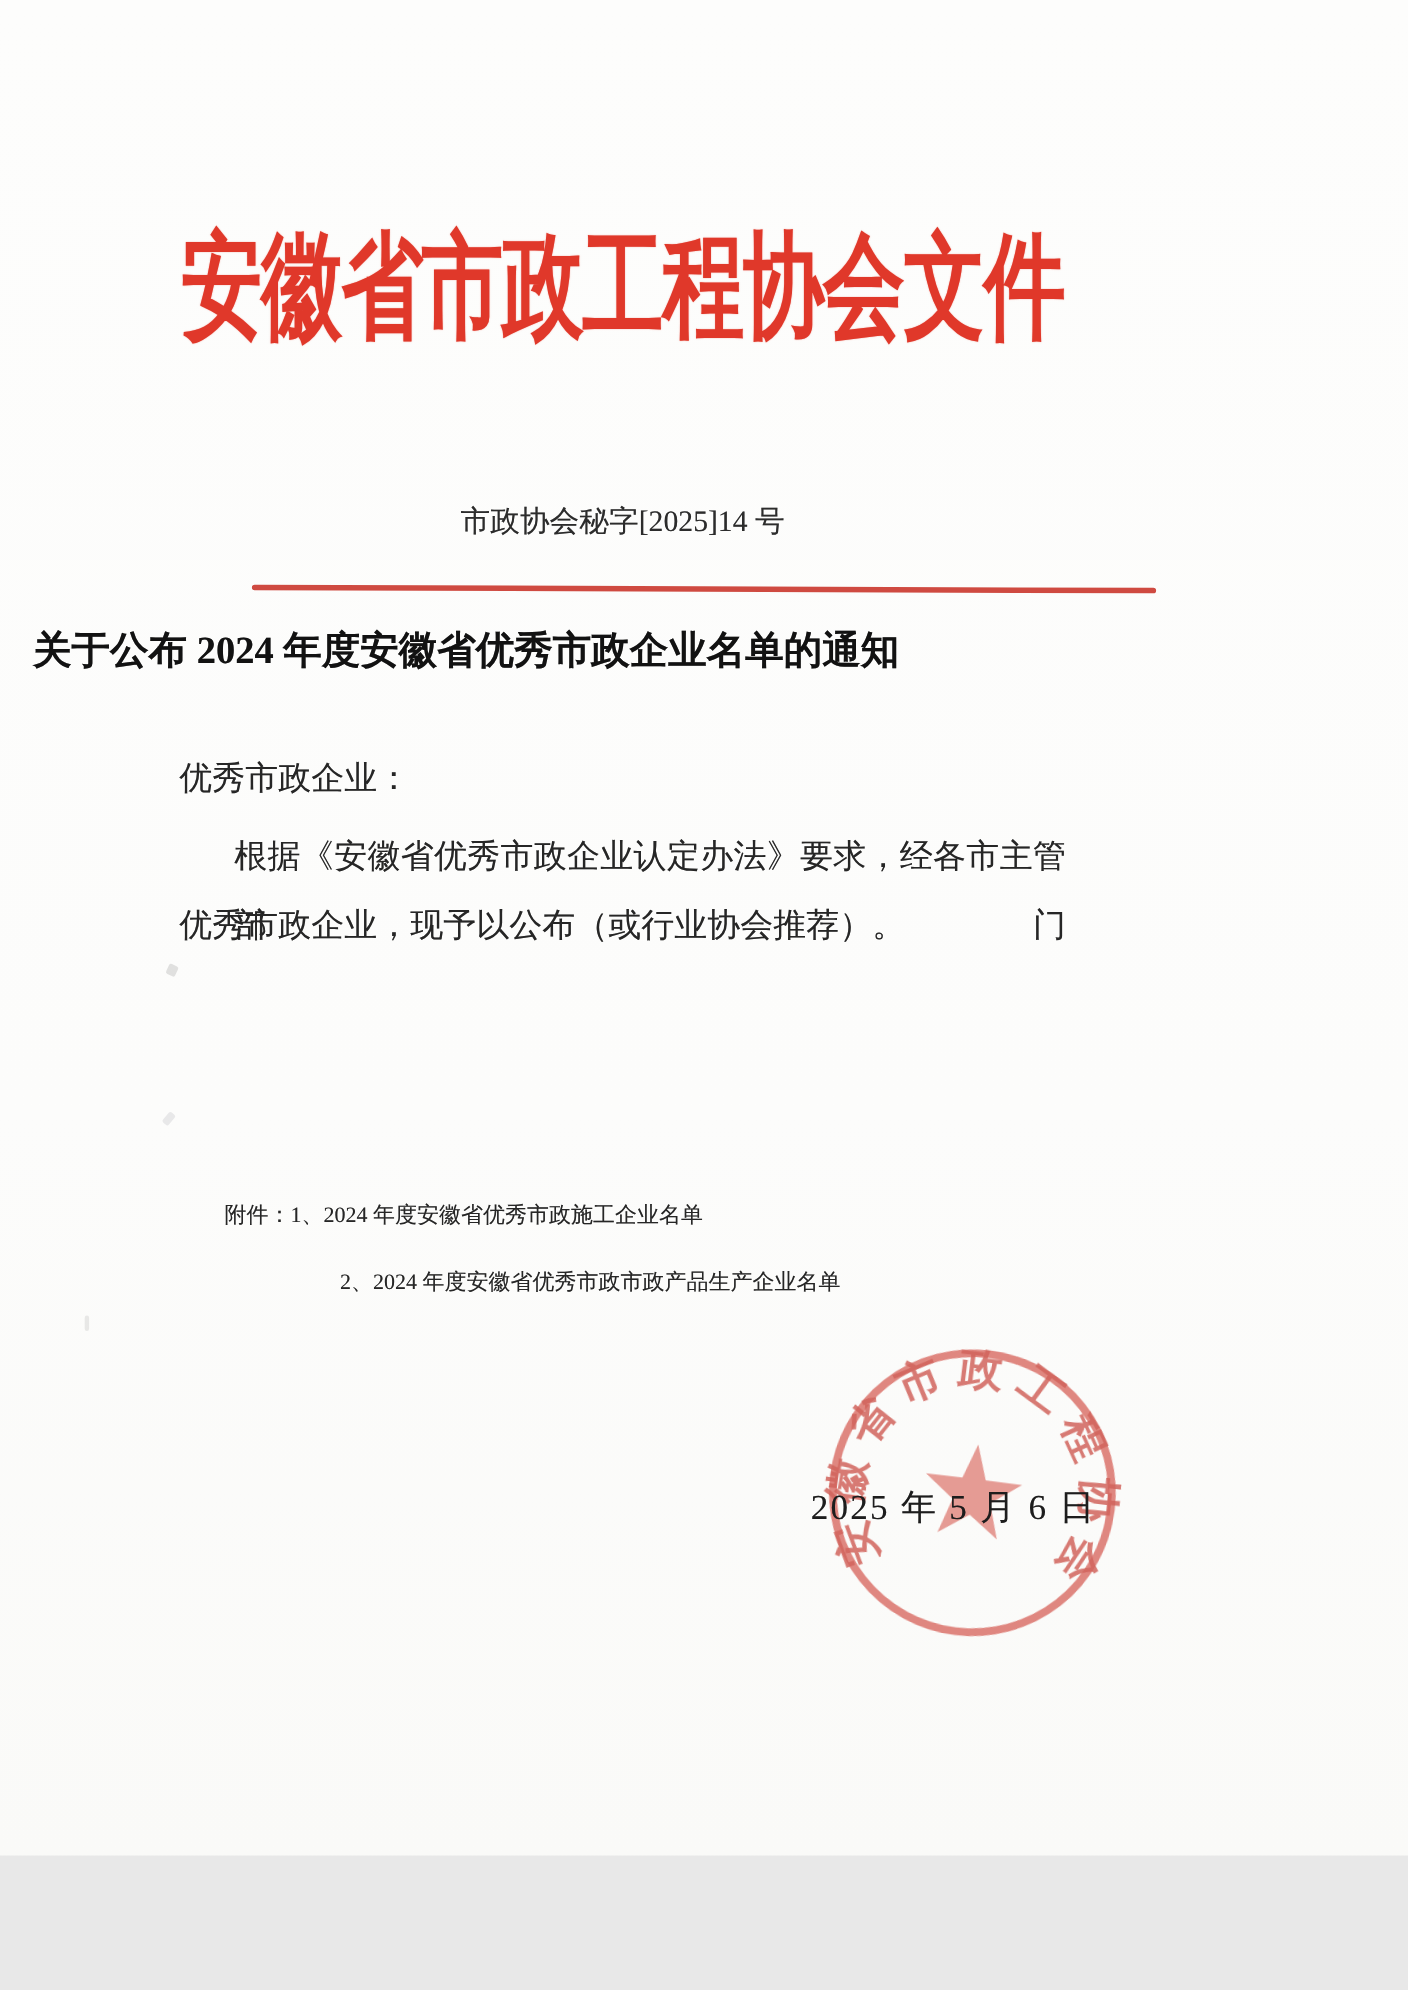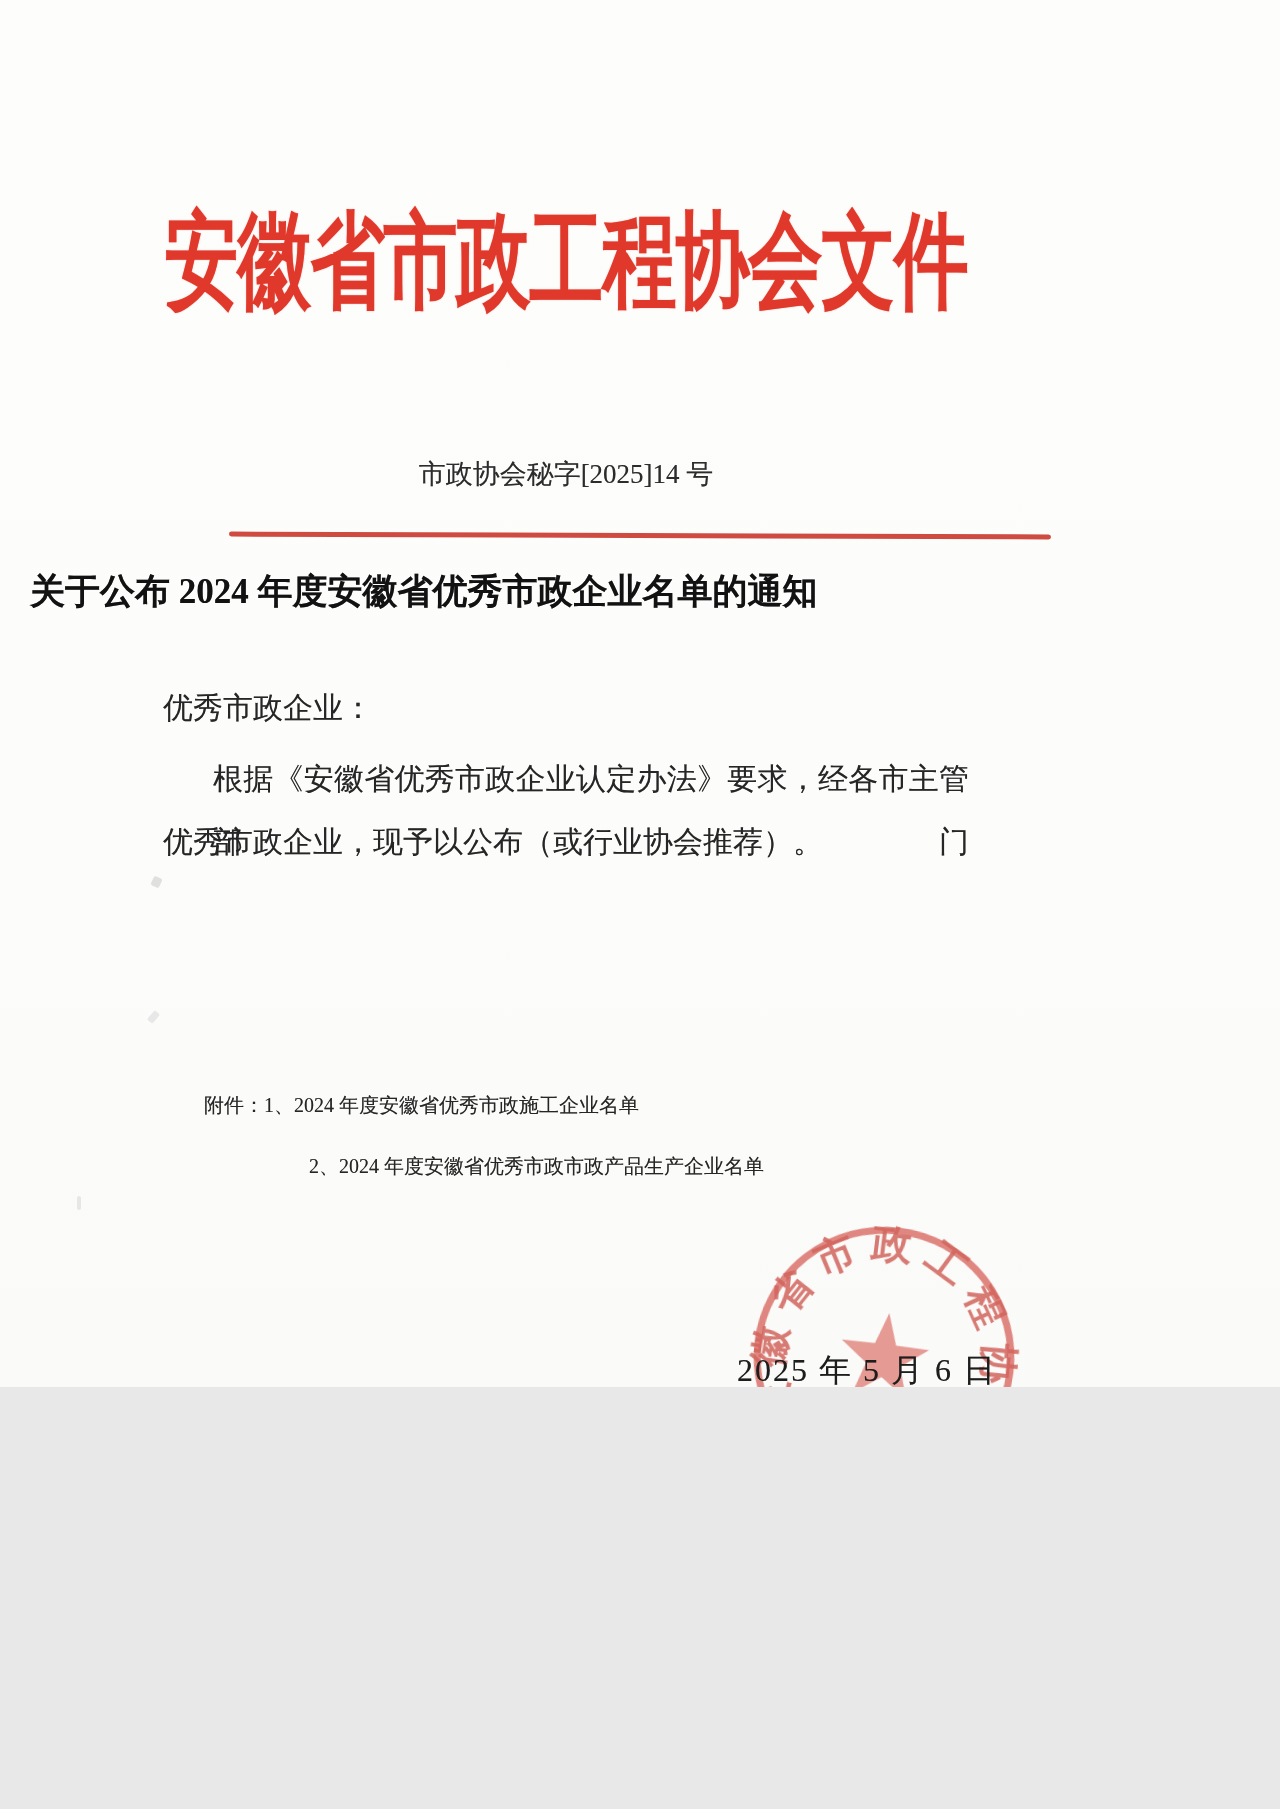--- a/index.html
+++ b/index.html
@@ -1,18 +1,18 @@
 <!DOCTYPE html>
 <html><head>
 <meta charset="utf-8">
 <style>
   html,body{margin:0;padding:0;background:#e8e8e8;}
   .page{
     position:relative;
-    width:1280px;height:1387px;
+    width:1280px;height:1687px;
     margin:0 auto;
     background:linear-gradient(180deg,#fdfdfc 0%,#fcfcfb 60%,#fafaf8 100%);
     overflow:hidden;
     font-family:"Liberation Serif","DejaVu Serif",serif;
     color:#262626;
   }
   .letterhead{
     position:absolute;left:0;top:224px;width:1132px;
     text-align:center;
     font-family:"Liberation Sans","DejaVu Sans",sans-serif;

